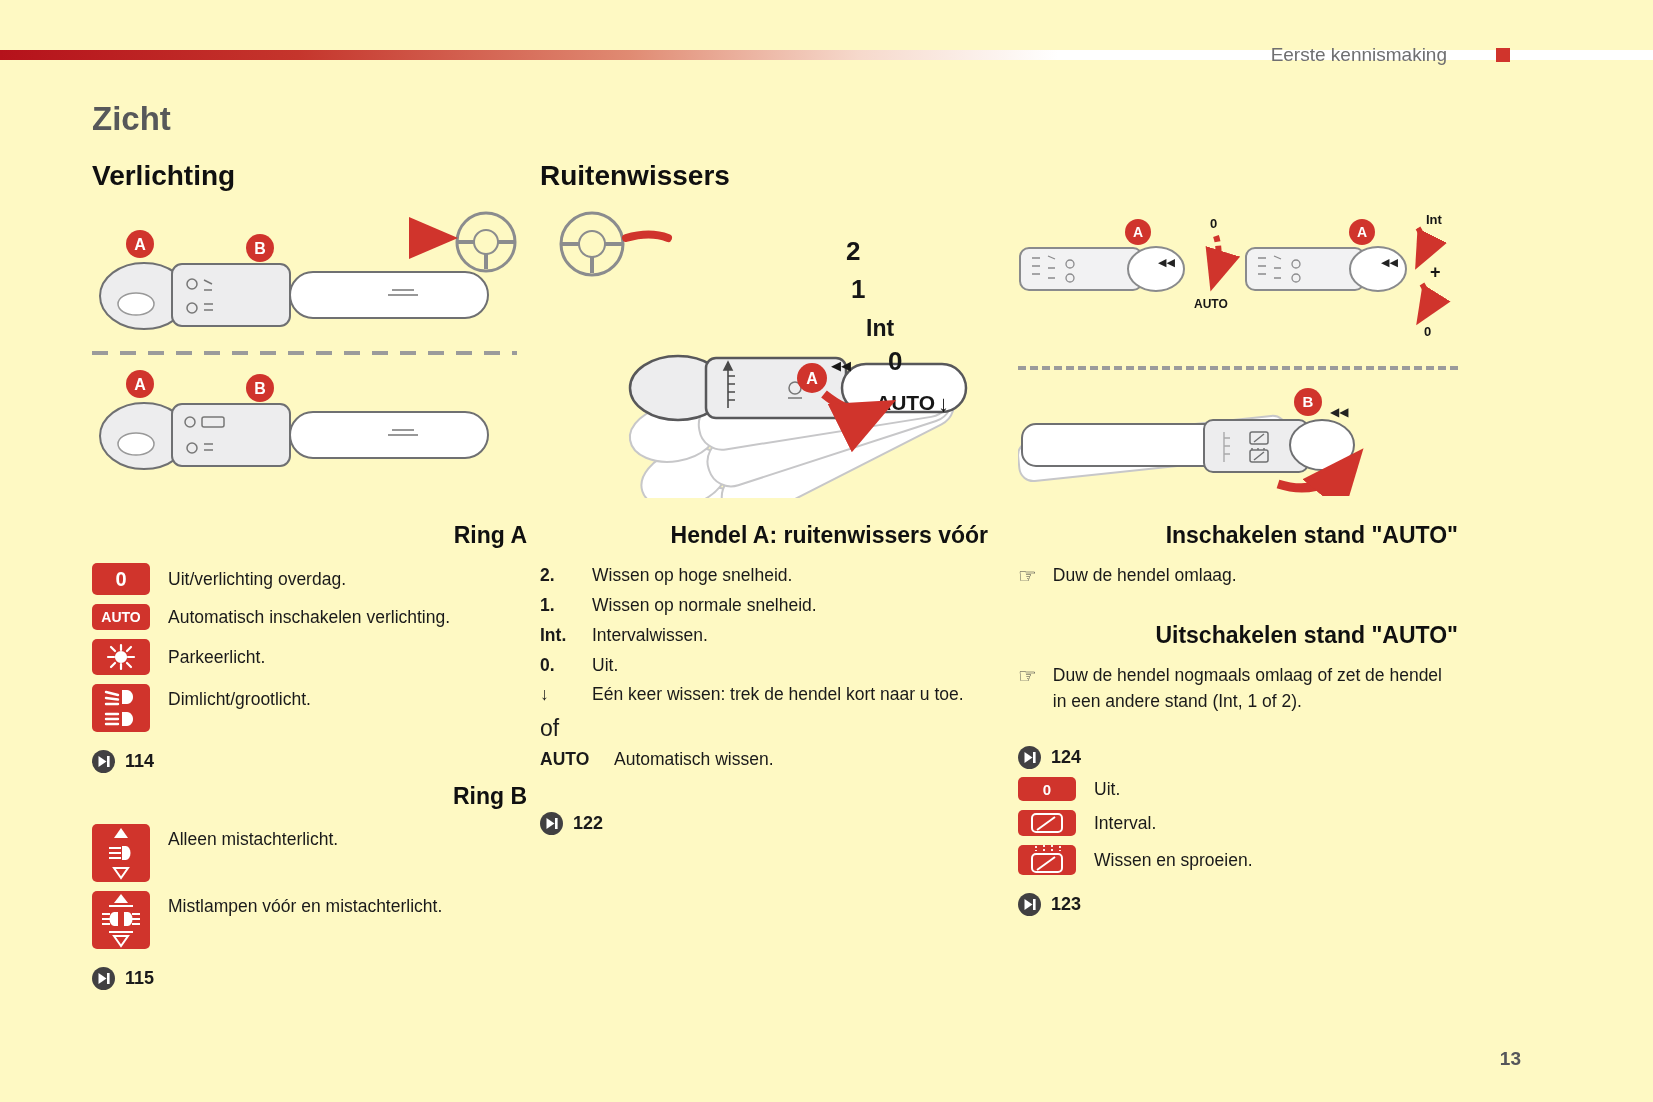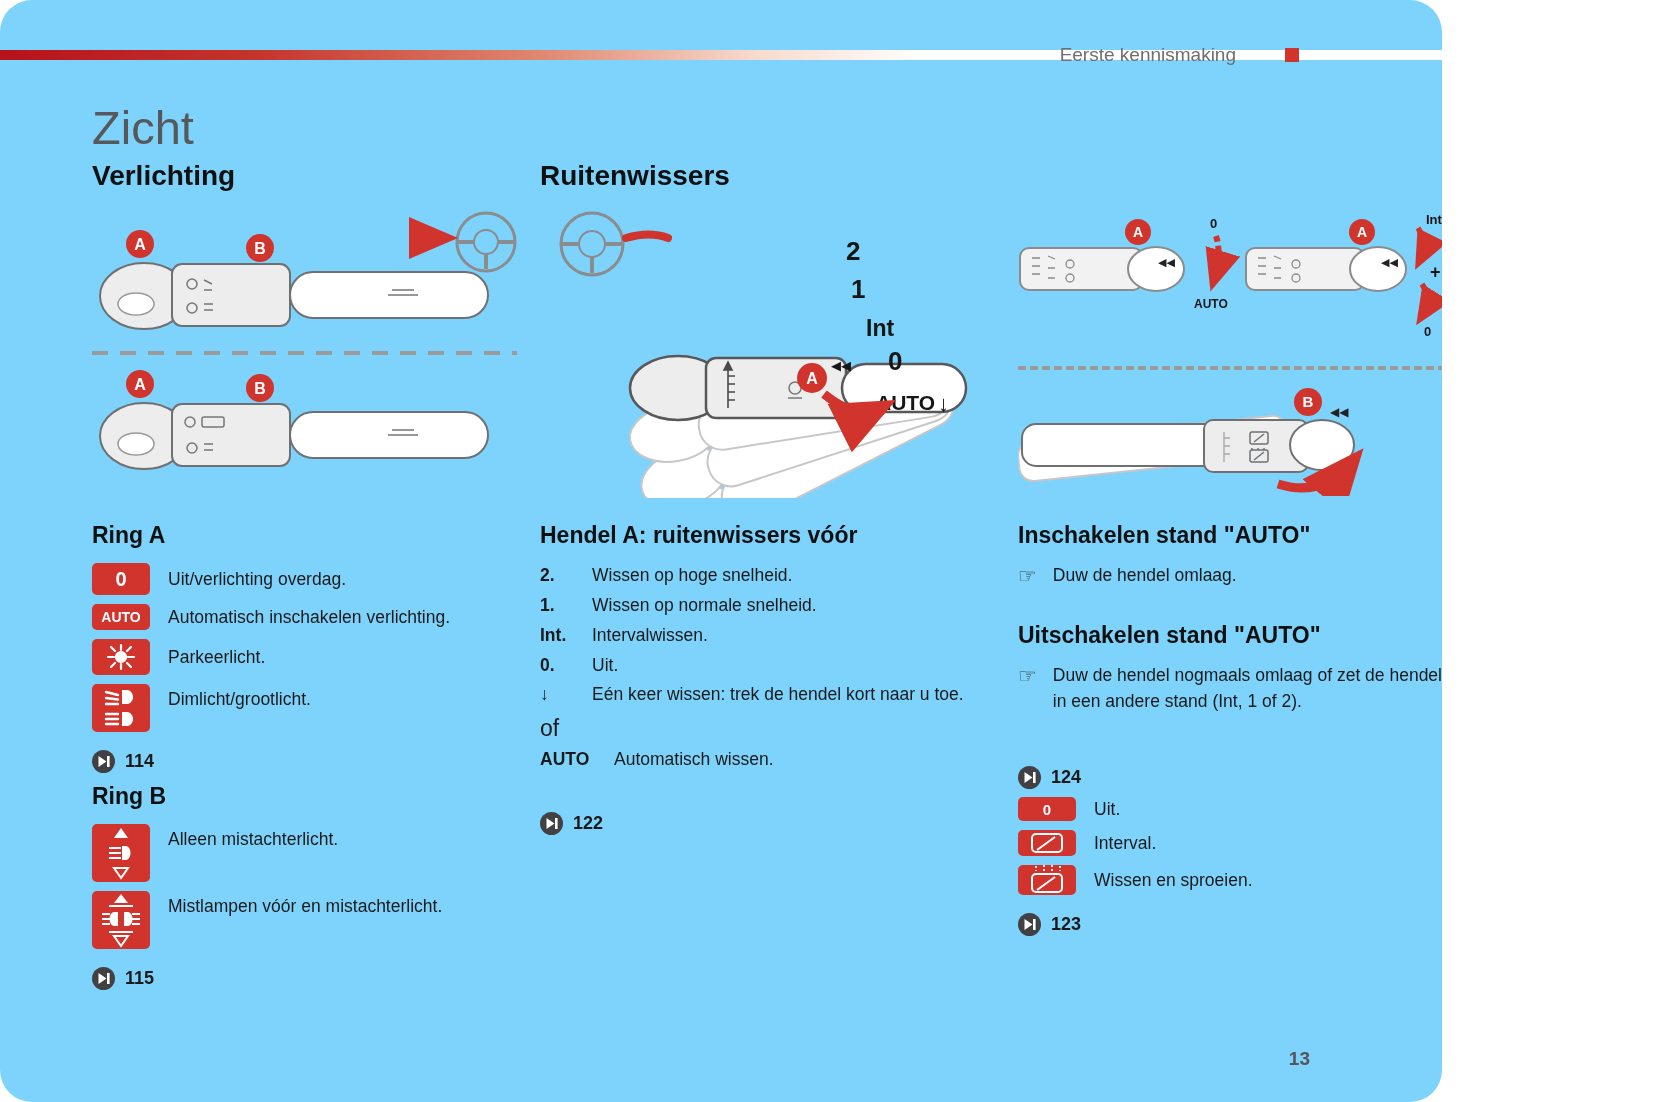--- a/index.html
+++ b/index.html
@@ -1,32 +1,32 @@
 <!DOCTYPE html>
 <html><head>
 <meta charset="utf-8">
 <style>
   html,body{margin:0;padding:0;background:#fff;}
   body{font-family:"Liberation Sans",sans-serif;color:#1a1a1a;}
-  .page{position:relative;width:1442px;height:1102px;background:#7dd3fc;overflow:hidden;border-radius:32px;}
+  .page{position:relative;width:1653px;height:1102px;background:#fef9c3;overflow:hidden;}
 
   .topbar{position:absolute;left:0;top:50px;width:100%;height:10px;
     background:linear-gradient(to right,#b5121b 0%,#c5352c 18%,#e08a72 38%,#f6d9cc 52%,#ffffff 64%);}
   .crumb{position:absolute;top:44px;right:206px;font-size:19px;color:#6f6f71;}
   .crumb-square{position:absolute;top:48px;right:143px;width:14px;height:14px;background:#d0342c;}
 
-  .title{position:absolute;left:92px;top:100px;font-size:47px;font-weight:400;color:#57585a;margin:0;}
+  .title{position:absolute;left:92px;top:100px;font-size:33px;font-weight:700;color:#57585a;margin:0;}
 
   .col{position:absolute;top:160px;}
   .col1{left:92px;width:435px;}
   .col2{left:540px;width:448px;}
   .col3{left:1018px;width:440px;}
 
   .h2col{font-size:28px;font-weight:bold;margin:0 0 6px;color:#101010;}
-  .h3{font-size:23px;font-weight:bold;margin:24px 0 14px;color:#101010;}
+  .h3{font-size:23px;font-weight:bold;margin:24px 0 14px;color:#101010;text-align:right;}
 
   .fig{display:block;}
   .dash-div{border-top:4px dashed #9b9b9b;margin:8px 0;}
 
   .icon-row{display:flex;gap:18px;margin:0 0 9px;align-items:center;}
   .icon-row.top{align-items:flex-start;}
   .icon-row.top .lbl{margin-top:5px;}
   .ibox{flex:none;width:58px;background:#d0342c;border-radius:5px;color:#fff;
     display:flex;align-items:center;justify-content:center;font-weight:bold;}
   .ib-h24{height:24px;font-size:15px;}
@@ -388,21 +388,21 @@
       <span class="b">☞</span>
       <span>Duw de hendel omlaag.</span>
     </div>
 
     <h3 class="h3" style="margin-top:34px">Uitschakelen stand "AUTO"</h3>
     <div class="hand">
       <span class="b">☞</span>
       <span>Duw de hendel nogmaals omlaag of zet de hendel in een andere stand (Int, 1 of 2).</span>
     </div>
 
-    <div class="pageref" style="margin-top:52px">
+    <div class="pageref" style="margin-top:32px">
       <svg width="23" height="23" viewBox="0 0 23 23">
           <circle cx="11.5" cy="11.5" r="11.5" fill="#414042"></circle>
           <polygon points="6.5,6 14.5,11.5 6.5,17" fill="#fff"></polygon>
           <rect x="15" y="6" width="2.6" height="11" fill="#fff"></rect>
         </svg>
       <span class="num">124</span>
     </div>
 
 
     <div class="icon-row">

